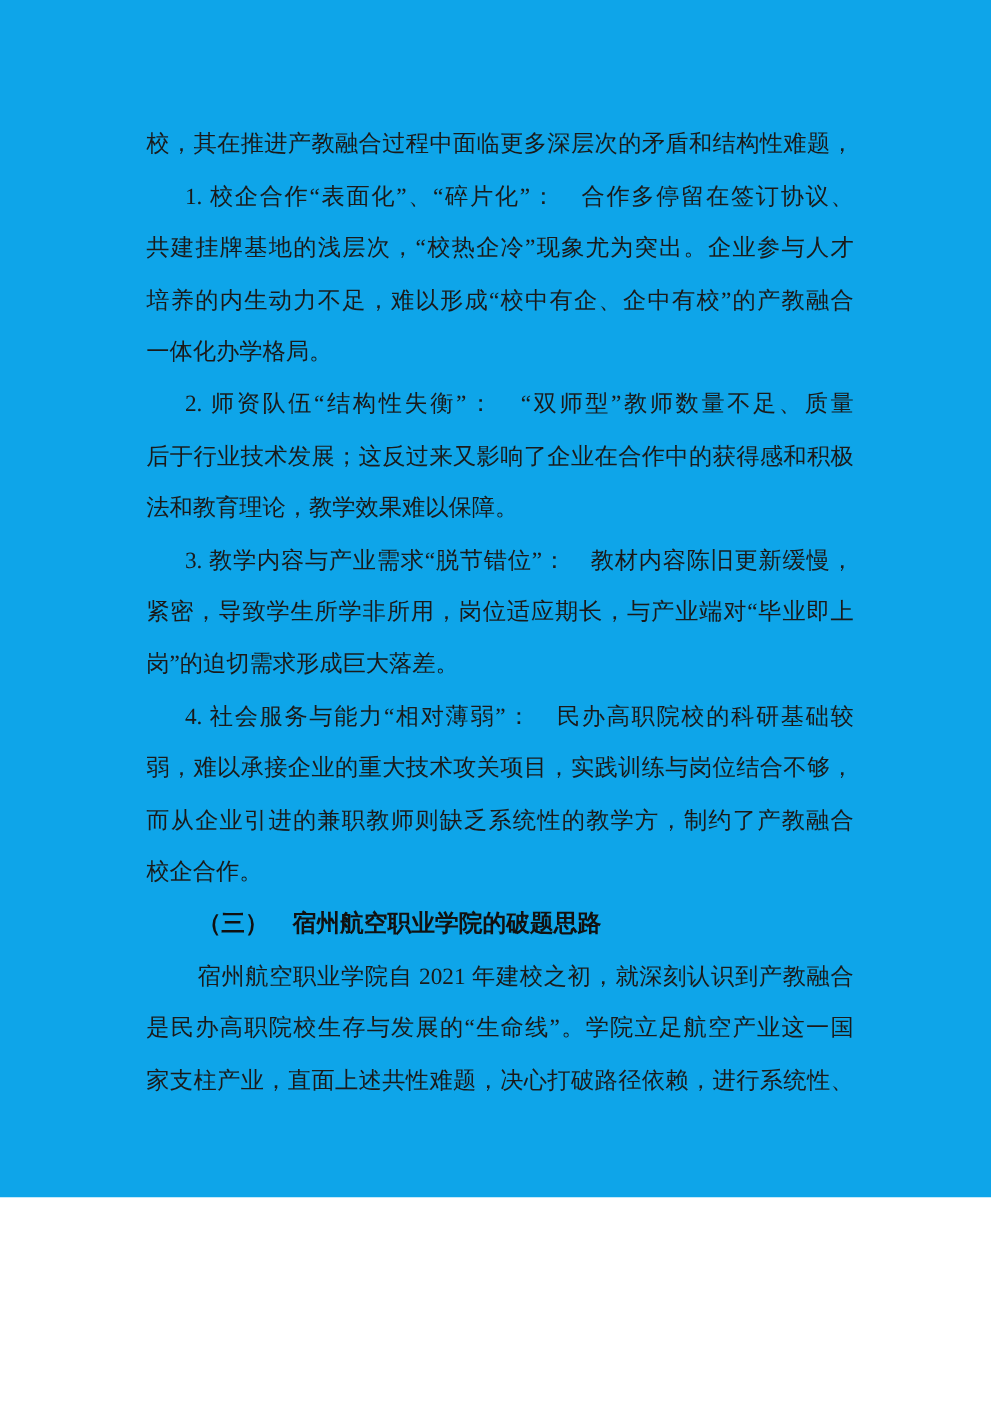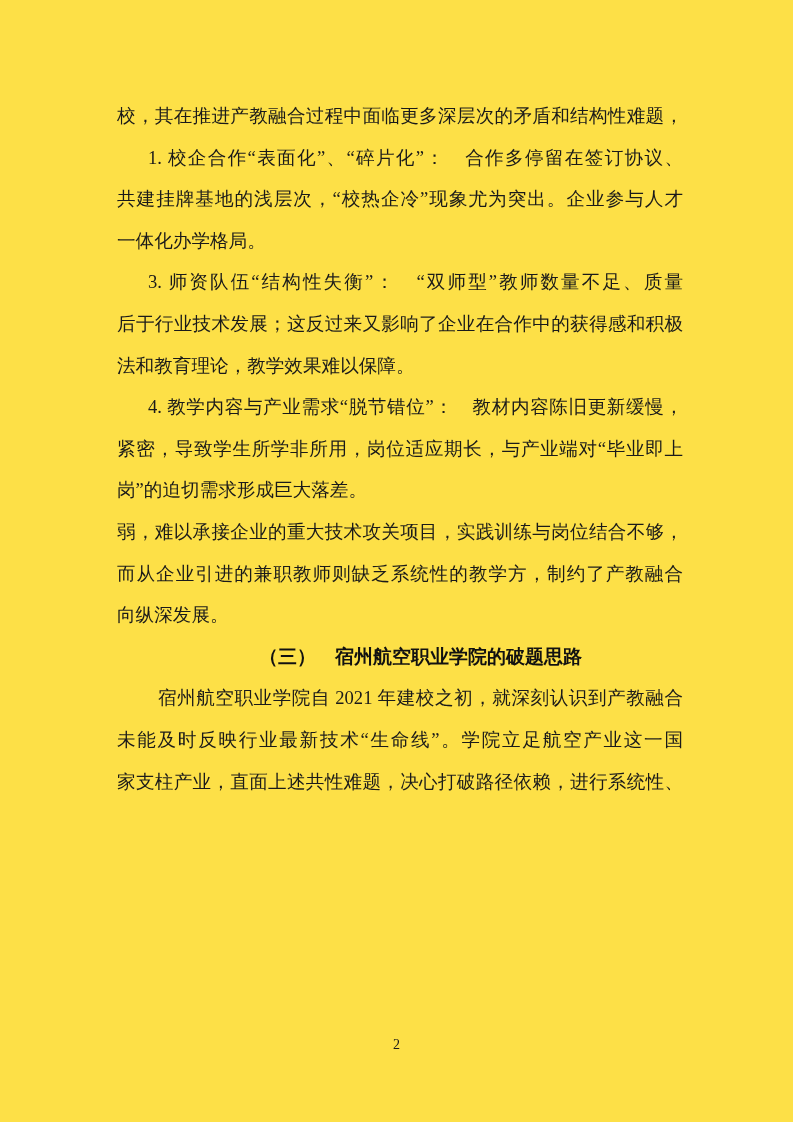--- a/index.html
+++ b/index.html
@@ -3,22 +3,22 @@
 <meta charset="utf-8">
 <style>
   html, body {
     margin: 0;
     padding: 0;
     background: #ffffff;
   }
   .page {
     position: relative;
     width: 793px;
-    height: 1122px;
-    background: #fde047;
+    height: 958px;
+    background: #0ea5e9;
     overflow: hidden;
     font-family: "Liberation Serif", "DejaVu Serif", serif;
     color: #1a1a1a;
   }
   .content {
     position: absolute;
     left: 117px;
     top: 95px;
     width: 566px;
   }
@@ -36,21 +36,20 @@
   }
   
   .i1 { padding-left: 31px; }
   
   .i2 { padding-left: 41px; }
   .head {
     font-weight: 700;
     font-family: Liberation Serif, serif;
     font-size: 19px;
     color: #111111;
-    text-align: center;
   }
   .footer {
     position: absolute;
     top: 1034px;
     left: 0;
     width: 793px;
     height: 22px;
     line-height: 22px;
     text-align: center;
     font-size: 14px;
@@ -58,29 +57,31 @@
   }
 </style>
 </head>
 <body>
 
 <div class="page">
   <div class="content">
     <div class="ln j">校，其在推进产教融合过程中面临更多深层次的矛盾和结构性难题，</div>
     <div class="ln j i1">1. 校企合作“表面化”、“碎片化”：　合作多停留在签订协议、</div>
     <div class="ln j">共建挂牌基地的浅层次，“校热企冷”现象尤为突出。企业参与人才</div>
+    <div class="ln j">培养的内生动力不足，难以形成“校中有企、企中有校”的产教融合</div>
     <div class="ln">一体化办学格局。</div>
-    <div class="ln j i1">3. 师资队伍“结构性失衡”：　“双师型”教师数量不足、质量</div>
+    <div class="ln j i1">2. 师资队伍“结构性失衡”：　“双师型”教师数量不足、质量</div>
     <div class="ln j">后于行业技术发展；这反过来又影响了企业在合作中的获得感和积极性</div>
     <div class="ln">法和教育理论，教学效果难以保障。</div>
-    <div class="ln j i1">4. 教学内容与产业需求“脱节错位”：　教材内容陈旧更新缓慢，</div>
+    <div class="ln j i1">3. 教学内容与产业需求“脱节错位”：　教材内容陈旧更新缓慢，</div>
     <div class="ln j">紧密，导致学生所学非所用，岗位适应期长，与产业端对“毕业即上</div>
     <div class="ln">岗”的迫切需求形成巨大落差。</div>
+    <div class="ln j i1">4. 社会服务与能力“相对薄弱”：　民办高职院校的科研基础较</div>
     <div class="ln j">弱，难以承接企业的重大技术攻关项目，实践训练与岗位结合不够，</div>
     <div class="ln j">而从企业引进的兼职教师则缺乏系统性的教学方，制约了产教融合</div>
-    <div class="ln">向纵深发展。</div>
+    <div class="ln">校企合作。</div>
     <div class="ln head i2">（三）　宿州航空职业学院的破题思路</div>
     <div class="ln j i2">宿州航空职业学院自 2021 年建校之初，就深刻认识到产教融合</div>
-    <div class="ln j">未能及时反映行业最新技术“生命线”。学院立足航空产业这一国</div>
+    <div class="ln j">是民办高职院校生存与发展的“生命线”。学院立足航空产业这一国</div>
     <div class="ln j">家支柱产业，直面上述共性难题，决心打破路径依赖，进行系统性、</div>
   </div>
   <div class="footer">2</div>
 </div>
 
 </body></html>

